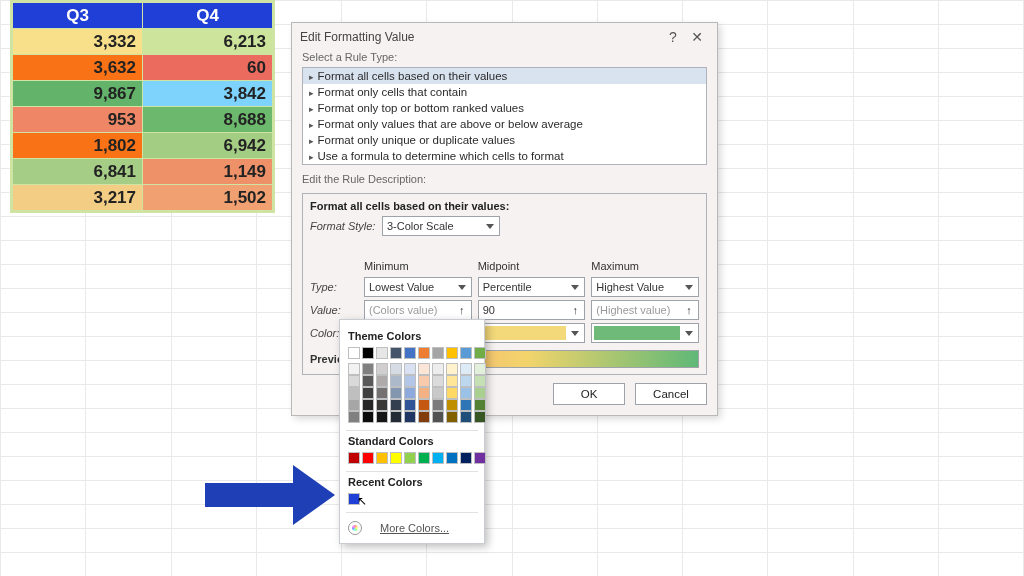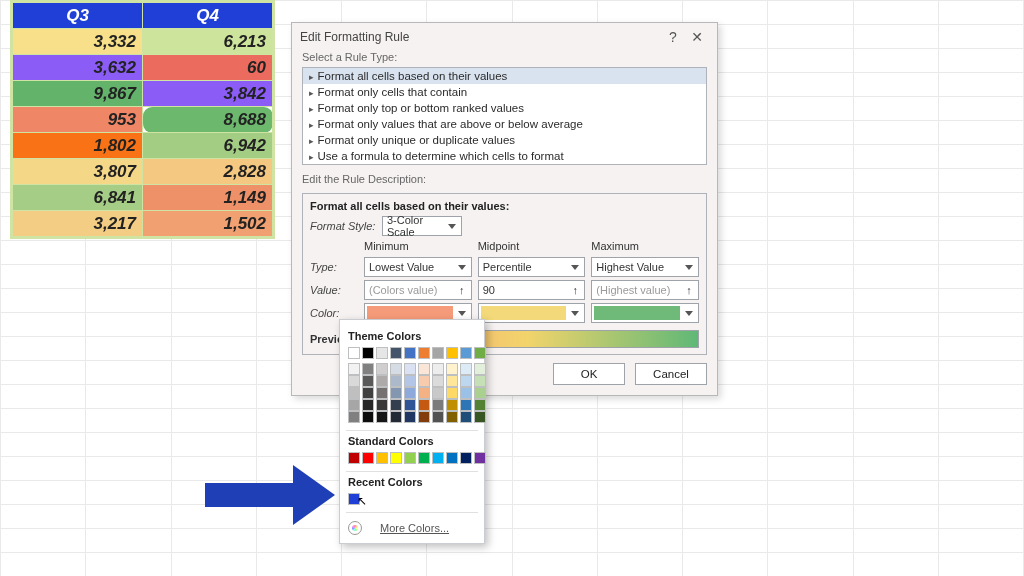--- a/index.html
+++ b/index.html
@@ -4,21 +4,21 @@
   <style>
     * { margin:0; padding:0; box-sizing:border-box; font-family:"Segoe UI",Tahoma,Arial,sans-serif; }
     body { width:1024px; height:576px; background:#fff; position:relative; overflow:hidden; color:#222; }
 
     
     .sheet { position:absolute; inset:0; }
     .sheet table { border-collapse:collapse; width:100%; height:100%; }
     .sheet td { border:1px solid #e9e9e9; height:24px; }
 
     
-    .data { position:absolute; left:10px; top:0; border:2px solid #cfe4a3;font-style:italic; }
+    .data { position:absolute; left:10px; top:0; border:2px solid #cfe4a3; }
     .data table { border-collapse:collapse; }
     .data th, .data td { border:1px solid #cfe4a3; width:130px; height:26px; text-align:right; padding:0 6px; font-weight:700; font-size:17px; }
     .data th { background:#1f3fd7; color:#fff; text-align:center; }
 
     
     .arrow { position:absolute; left:205px; top:465px; width:130px; height:60px; }
     .arrow .shaft { position:absolute; left:0; top:18px; width:90px; height:24px; background:#1e3fb6; }
     .arrow .head  { position:absolute; left:88px; top:0; width:0; height:0; border-left:42px solid #1e3fb6; border-top:30px solid transparent; border-bottom:30px solid transparent; }
 
     
@@ -418,59 +418,55 @@
       <th>Q3</th>
       <th>Q4</th>
     </tr>
       </thead>
     <tbody id="data-body">
         <tr>
           <td style="background: rgb(248, 224, 138);">3,332</td>
           <td style="background: rgb(205, 228, 156);">6,213</td>
         </tr>
         <tr>
-          <td style="background: #8b5cf6;">3,632</td>
+          <td style="background: #f97316;">3,632</td>
           <td style="background: rgb(236, 107, 95);">60</td>
         </tr>
         <tr>
           <td style="background: rgb(99, 179, 106);">9,867</td>
-          <td style="background: #8b5cf6;">3,842</td>
+          <td style="background: #7dd3fc;">3,842</td>
         </tr>
         <tr>
           <td style="background: rgb(239, 135, 102);">953</td>
-          <td style="background: rgb(108, 184, 109); border-radius: 9px;">8,688</td>
+          <td style="background: rgb(108, 184, 109);">8,688</td>
         </tr>
         <tr>
           <td style="background: #f97316;">1,802</td>
           <td style="background: rgb(164, 205, 132);">6,942</td>
-        </tr>
-        <tr>
-          <td style="background: rgb(245, 215, 136);">3,807</td>
-          <td style="background: rgb(244, 200, 128);">2,828</td>
         </tr>
         <tr>
           <td style="background: rgb(166, 205, 134);">6,841</td>
           <td style="background: rgb(238, 145, 104);">1,149</td>
         </tr>
         <tr>
           <td style="background: rgb(243, 205, 131);">3,217</td>
           <td style="background: rgb(240, 160, 113);">1,502</td>
         </tr>
       </tbody>
   </table>
 </div>
 
 <div class="arrow">
   <div class="shaft"></div>
     <div class="head"></div>
 </div>
 
 <div class="dlg">
   <div class="titlebar">
-    <span class="t">Edit Formatting Rule</span>
+    <span class="t">Edit Formatting Value</span>
     <span class="help">?</span>
     <span class="x">✕</span>
   </div>
 
   <div class="sect">Select a Rule Type:</div>
 
   <div class="rulelist">
     <div class="item sel"><span class="tri"></span><span>Format all cells based on their values</span></div>
     <div class="item"><span class="tri"></span><span>Format only cells that contain</span></div>
     <div class="item"><span class="tri"></span><span>Format only top or bottom ranked values</span></div>
@@ -479,27 +475,27 @@
     <div class="item"><span class="tri"></span><span>Use a formula to determine which cells to format</span></div>
   </div>
 
   <div class="sect">Edit the Rule Description:</div>
 
   <div class="desc">
     <div class="hdr">Format all cells based on their values:</div>
 
     <div class="row">
       <span class="lbl" style="width:68px">Format Style:</span>
-      <div class="combo" style="width:80px">
+      <div class="combo" style="width:118px">
         <span>3-Color Scale</span>
           <span class="caret"></span>
       </div>
     </div>
 
-    <div class="row" style="margin-top:4px">
+    <div class="row" style="margin-top:24px">
       <span class="lbl"></span>
       <div class="cols3" style="flex:1">
         <div class="col">
             <div class="collbl">Minimum</div>
           </div>
         <div class="col">
             <div class="collbl">Midpoint</div>
           </div>
         <div class="col">
             <div class="collbl">Maximum</div>

